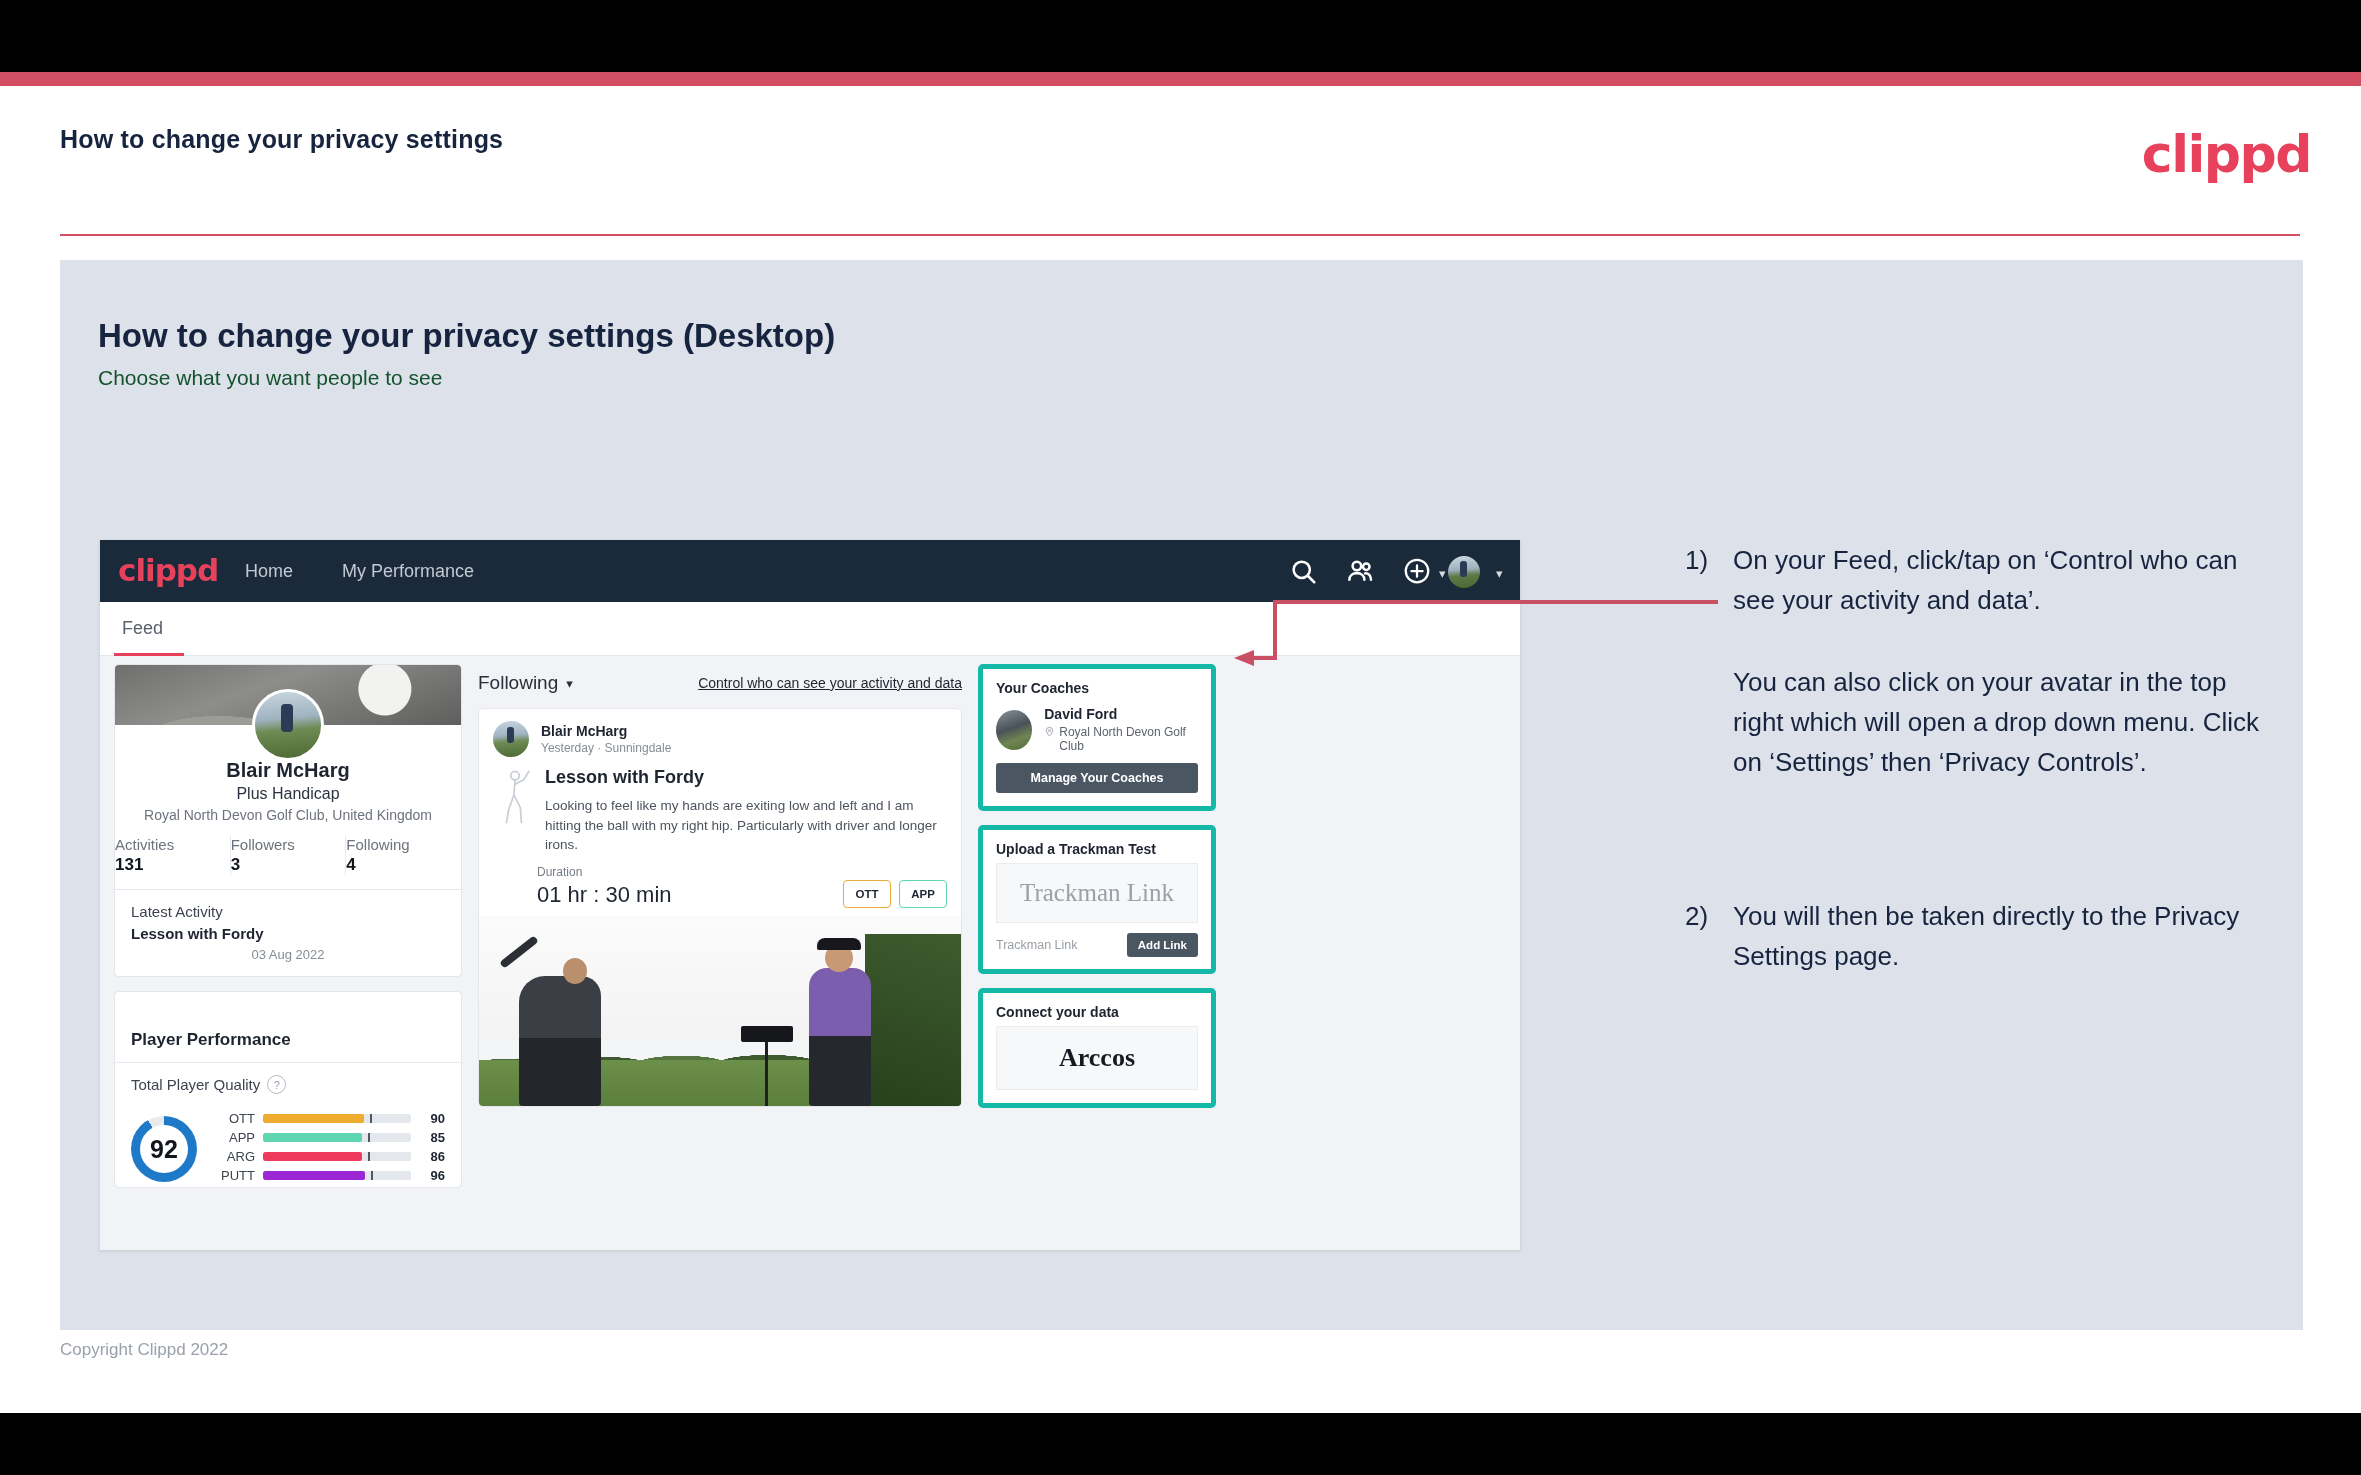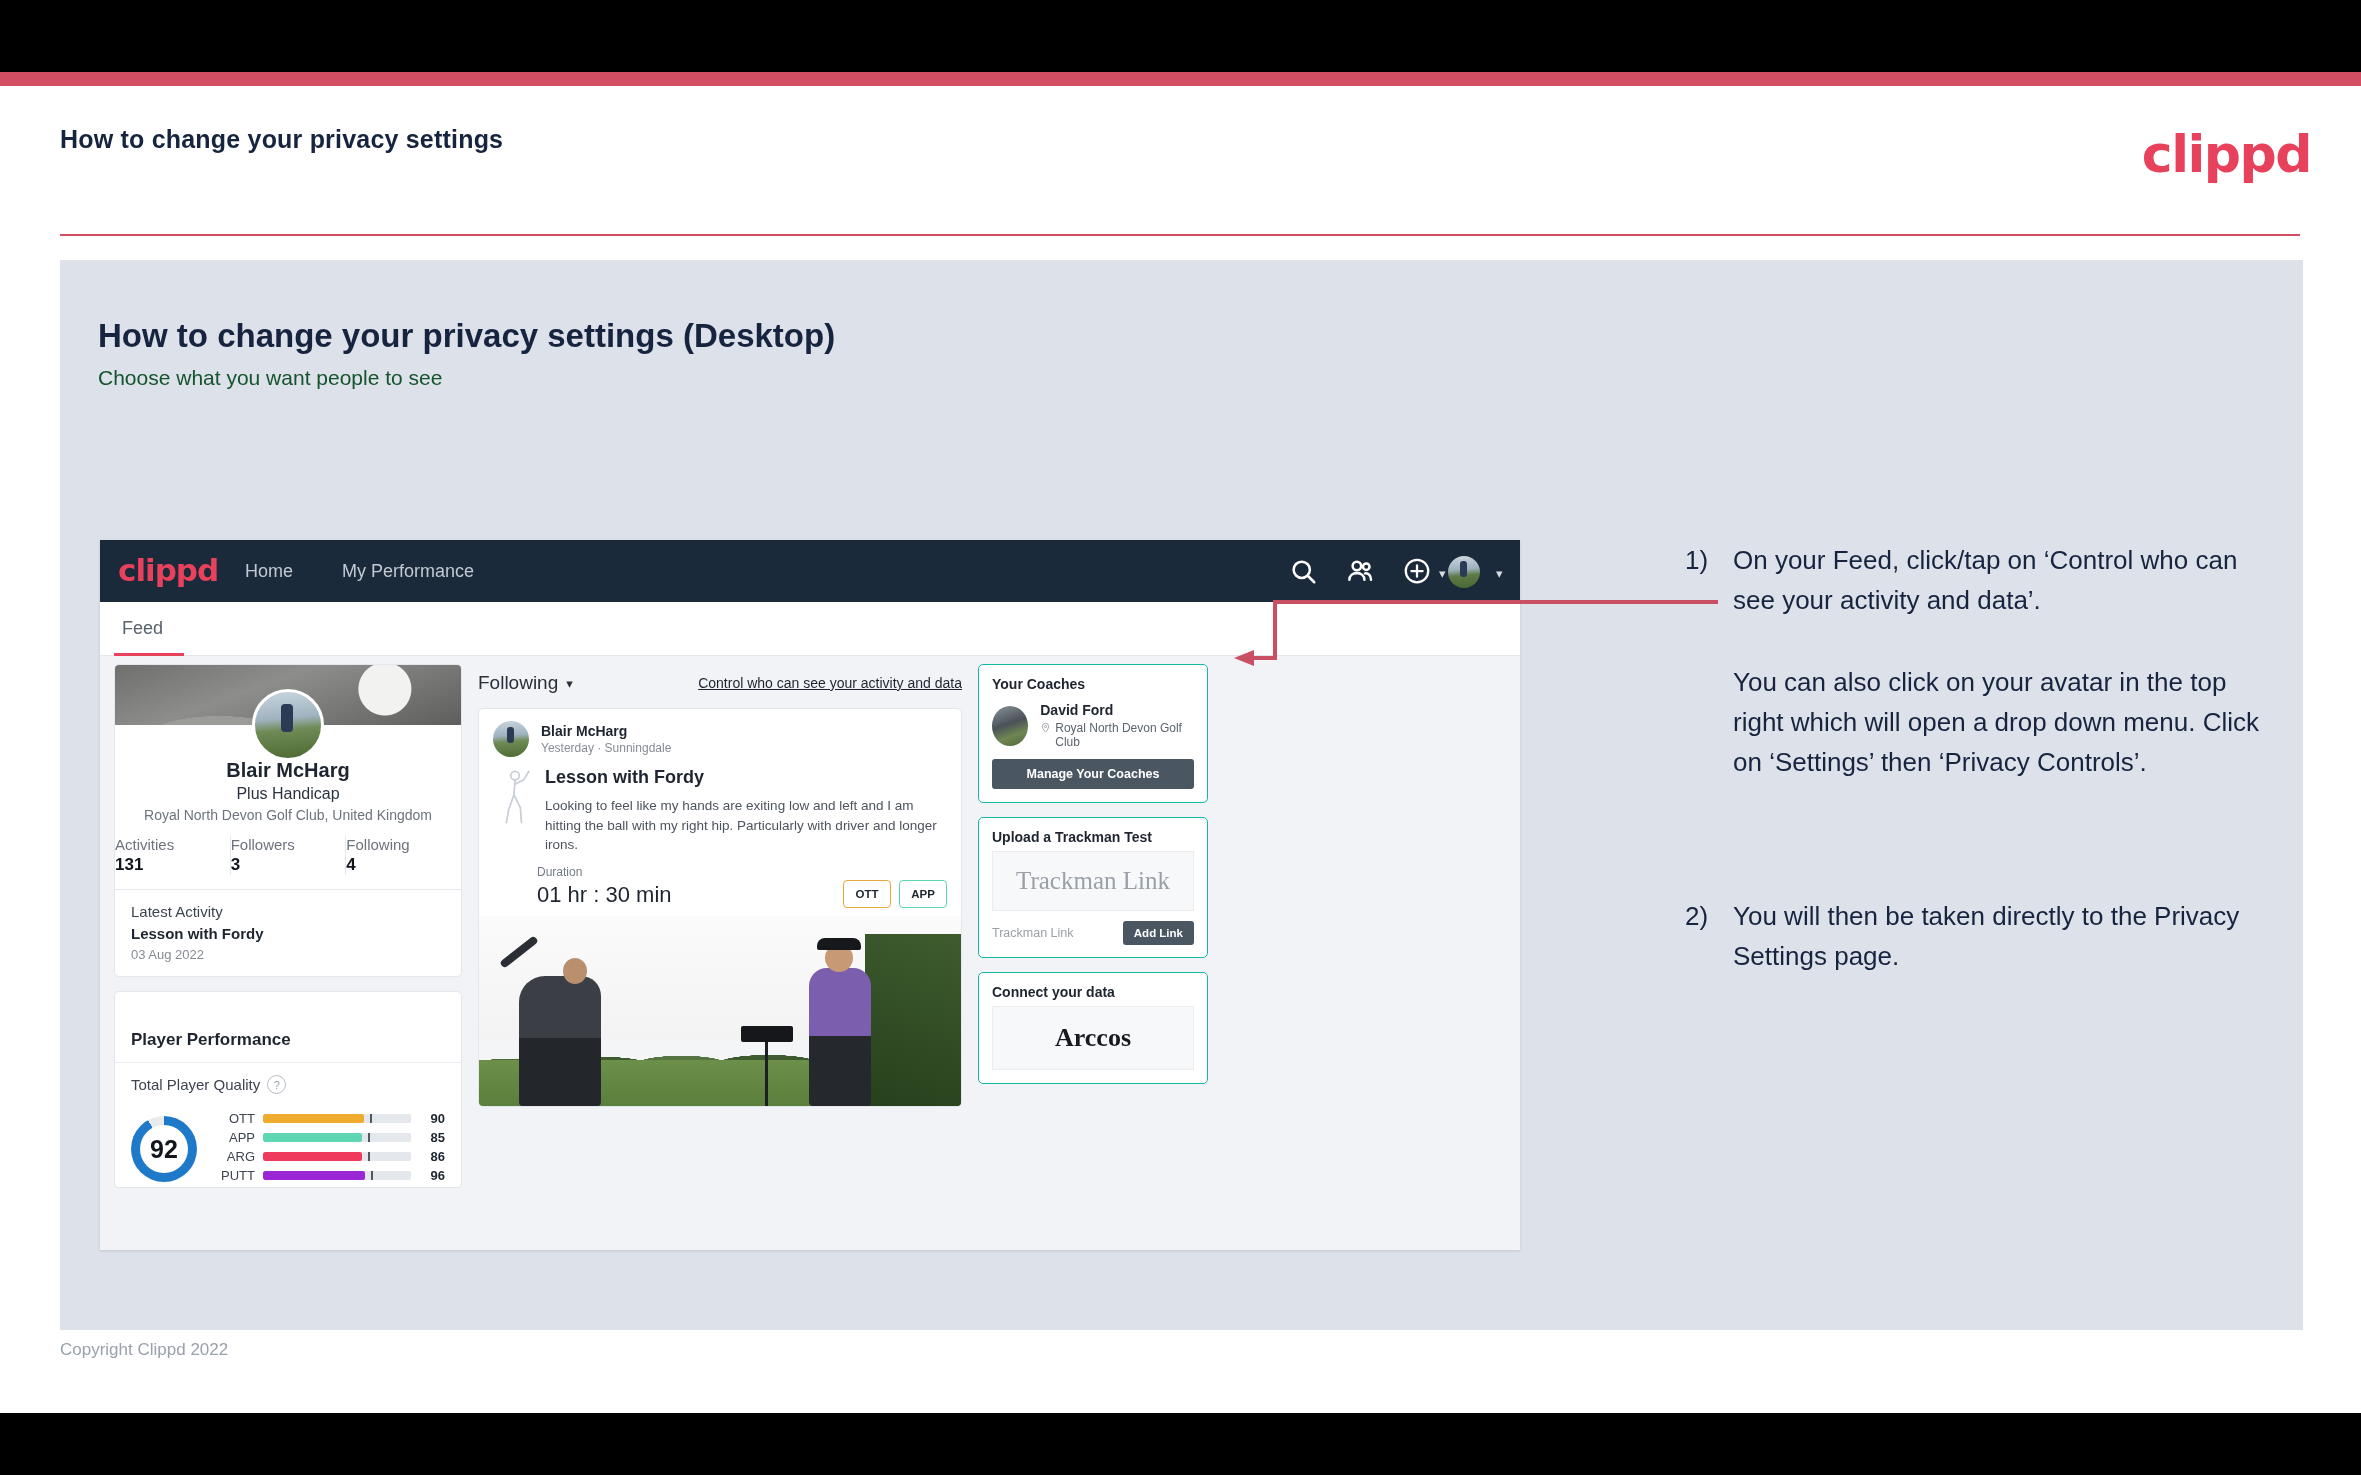--- a/index.html
+++ b/index.html
@@ -72,21 +72,21 @@
   .pclub{text-align:center;font-size:14px;color:#6d737c;margin-top:4px;}
   .stats{display:flex;margin-top:13px;padding-bottom:14px;}
   .stat{flex:1;text-align:left;}
   .stat + .stat{border-left:1px solid #e6e9ed;}
   .stat-label{font-size:15px;color:#6d737c;}
   .stat-value{font-size:17px;font-weight:700;color:#11151c;margin-top:2px;}
   .divider{height:1px;background:#e6e9ed;}
   .latest{padding:13px 16px 14px 16px;}
   .latest-label{font-size:15px;color:#3d444f;}
   .latest-title{font-size:15px;font-weight:700;color:#1e2430;margin-top:5px;}
-  .latest-date{font-size:13px;color:#868c95;margin-top:5px;}
+  .latest-date{font-size:13px;color:#868c95;margin-top:5px;text-align:center;}
 
   .perf-card{position:relative;margin-top:14px;width:346px;border:1px solid #e3e6ea;border-radius:5px;background:#fff;}
   .perf-head{padding:12px 16px;font-size:17px;font-weight:700;color:#1e2430;border-bottom:1px solid #e9ecef;margin-top:26px;}
   .perf-body{padding:12px 16px 0 16px;}
   .tpq{font-size:15px;color:#3d444f;display:flex;align-items:center;gap:7px;}
   .qmark{width:17px;height:17px;border-radius:50%;border:1.5px solid #b6bcc5;color:#9aa1ab;font-size:11px;
       display:inline-flex;align-items:center;justify-content:center;}
   .perf-row{display:flex;align-items:center;margin-top:17px;}
   .ring{width:66px;height:66px;border-radius:50%;
      background:conic-gradient(#1f79c9 0 92%, #e8eaee 92% 100%);
@@ -144,21 +144,21 @@
      border-radius:4px;transform:rotate(-38deg);}
   .golfer-b{position:absolute;left:330px;top:52px;width:62px;height:138px;
      background:linear-gradient(#7b5fae 0 68px,#25282d 68px 100%);border-radius:18px 18px 4px 4px;}
   .golfer-b::before{content:"";position:absolute;left:16px;top:-24px;width:28px;height:28px;background:#c79a75;border-radius:50%;}
   .golfer-b::after{content:"";position:absolute;left:8px;top:-30px;width:44px;height:12px;background:#16181c;border-radius:8px 8px 2px 2px;}
   .tripod{position:absolute;left:286px;top:124px;width:3px;height:66px;background:#1c1f24;}
   .tripod::before{content:"";position:absolute;left:-24px;top:-14px;width:52px;height:16px;background:#15171b;border-radius:2px;}
 
   
   .col-right{position:absolute;left:878px;top:8px;width:230px;}
-  .r-card{width:228px;border:1px solid #14b8a6;border-radius:5px;background:#fff;margin-bottom:14px;}
+  .r-card{width:228px;border:5px solid #14b8a6;border-radius:5px;background:#fff;margin-bottom:14px;}
   .r-head{padding:11px 13px 6px 13px;font-size:14px;font-weight:700;color:#1e2430;}
   .coach-row{display:flex;align-items:center;padding:4px 13px 10px 13px;}
   .coach-av{width:40px;height:40px;border-radius:50%;margin-right:12px;
     background:linear-gradient(160deg,#8a949c 0%,#4a5258 45%,#6f8552 70%,#4e6b36 100%);}
   .coach-name{font-size:14px;font-weight:700;color:#1e2430;}
   .coach-club{font-size:12px;color:#5c636c;margin-top:3px;display:flex;align-items:flex-start;gap:5px;}
   .pin{width:10px;height:12px;color:#9aa1ab;}
   .coach-btn{margin:0 13px 13px 13px;height:30px;background:#4b5663;color:#fff;border-radius:3px;
     display:flex;align-items:center;justify-content:center;font-size:12.5px;font-weight:700;}
   .tm-box{margin:0 13px 0 13px;height:58px;background:#f7f8f9;border:1px solid #ececee;

